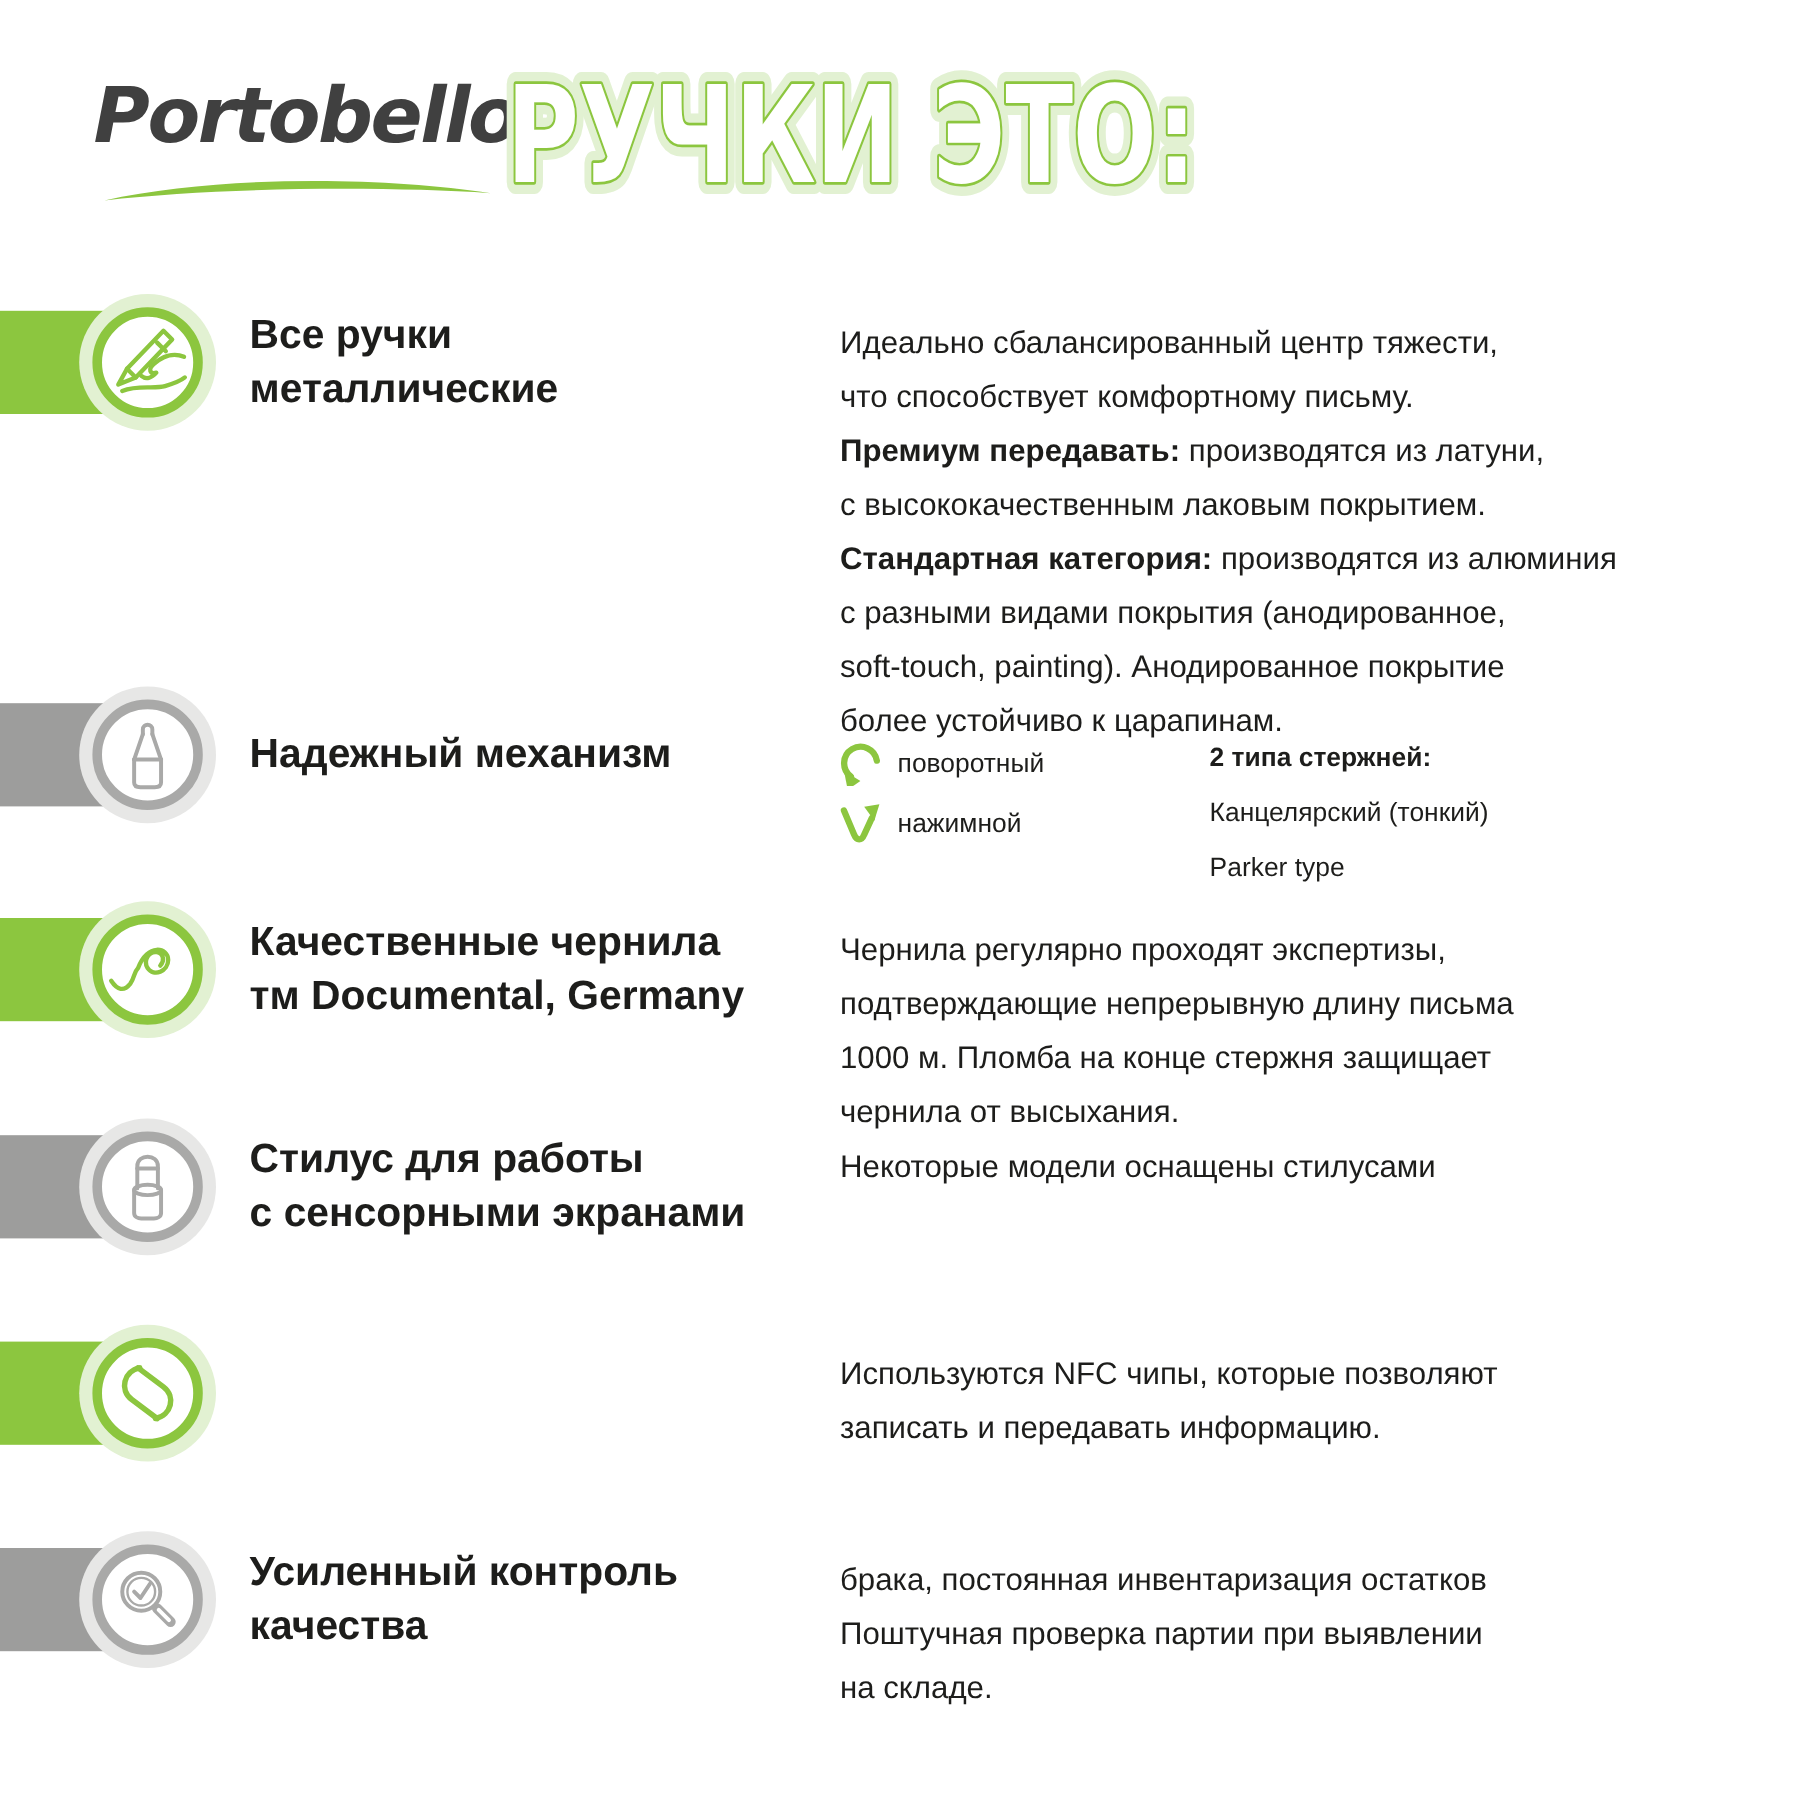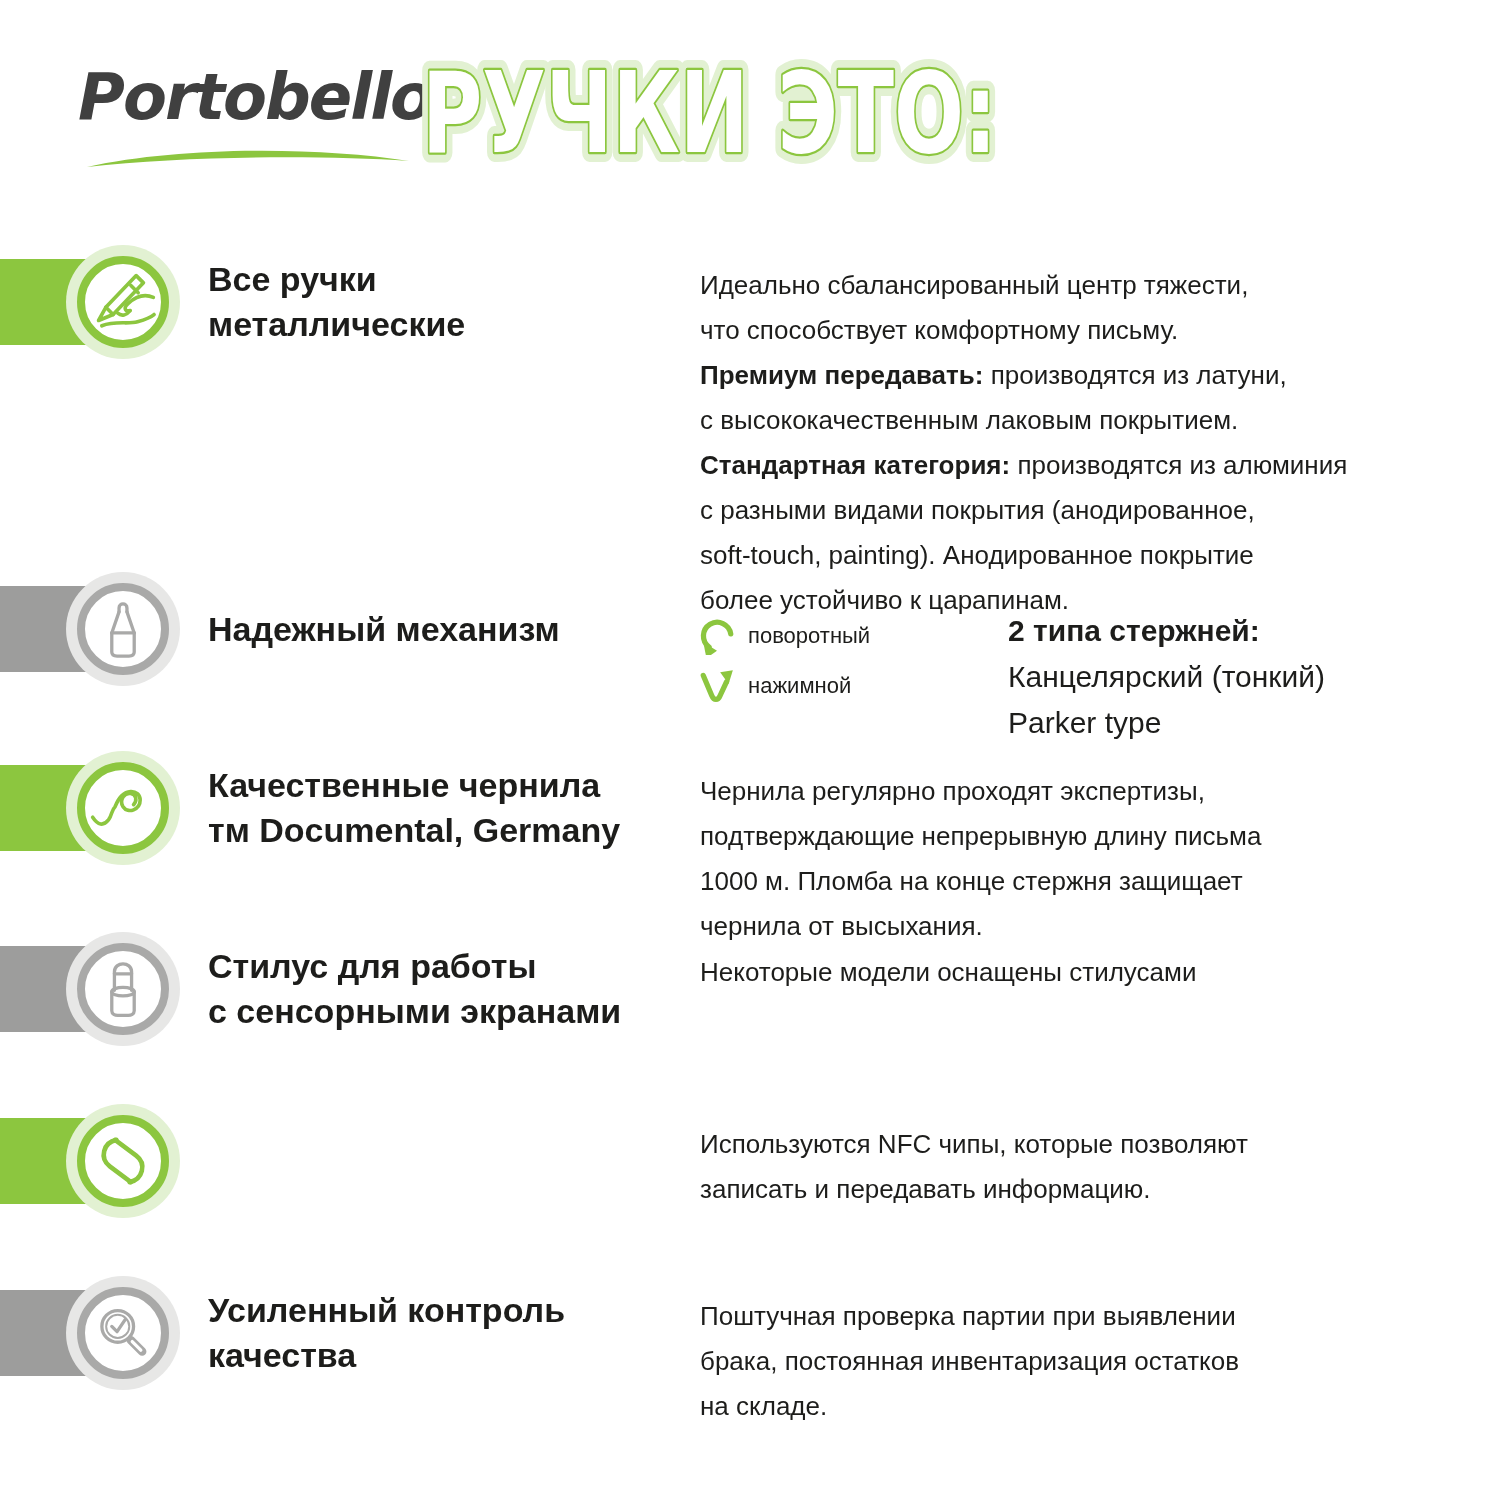--- a/index.html
+++ b/index.html
@@ -34,21 +34,21 @@
     position:absolute;left:208px;top:50%;transform:translateY(-50%);
     font-size:34px;font-weight:bold;line-height:45px;white-space:nowrap;
   }
   .row-desc{position:absolute;left:700px;top:18px;font-size:26px;line-height:45px;white-space:nowrap;}
   .row-desc b{font-weight:bold;}
   
   .mech-options{position:absolute;left:698px;top:39px;}
   .mech-option{display:flex;align-items:center;height:50px;}
   .mech-option .opt-icon{width:38px;height:38px;margin-right:12px;flex:0 0 auto;}
   .mech-option .opt-label{font-size:22px;}
-  .refills{position:absolute;left:1008px;top:36px;font-size:30px;line-height:46px;white-space:nowrap;}
+  .refills{position:absolute;left:1008px;top:36px;font-size:22px;line-height:46px;white-space:nowrap;}
   .refills .refills-heading{font-weight:bold;}
 </style>
 </head>
 <body>
 
 <div class="page">
 
   <div class="logo">
     <div class="logo-text"><span>Portobello</span><span class="logo-reg">®</span></div>
     <div class="swoosh">
@@ -206,19 +206,19 @@
           <path d="M 12 11 L 29 28" stroke-width="13"></path>
         </g>
         <path d="M 14 13 L 27 26" fill="none" stroke="#ffffff" stroke-width="5" stroke-linecap="round"></path>
       </svg>
     </div>
     <div class="row-title">
       <div>Усиленный контроль</div>
       <div>качества</div>
     </div>
     <div class="row-desc">
+      <div><span>брака, постоянная инвентаризация остатков</span></div>
       <div><span>Поштучная проверка партии при выявлении</span></div>
-      <div><span>брака, постоянная инвентаризация остатков</span></div>
       <div><span>на складе.</span></div>
     </div>
   </div>
 
 </div>
 
 </body></html>

